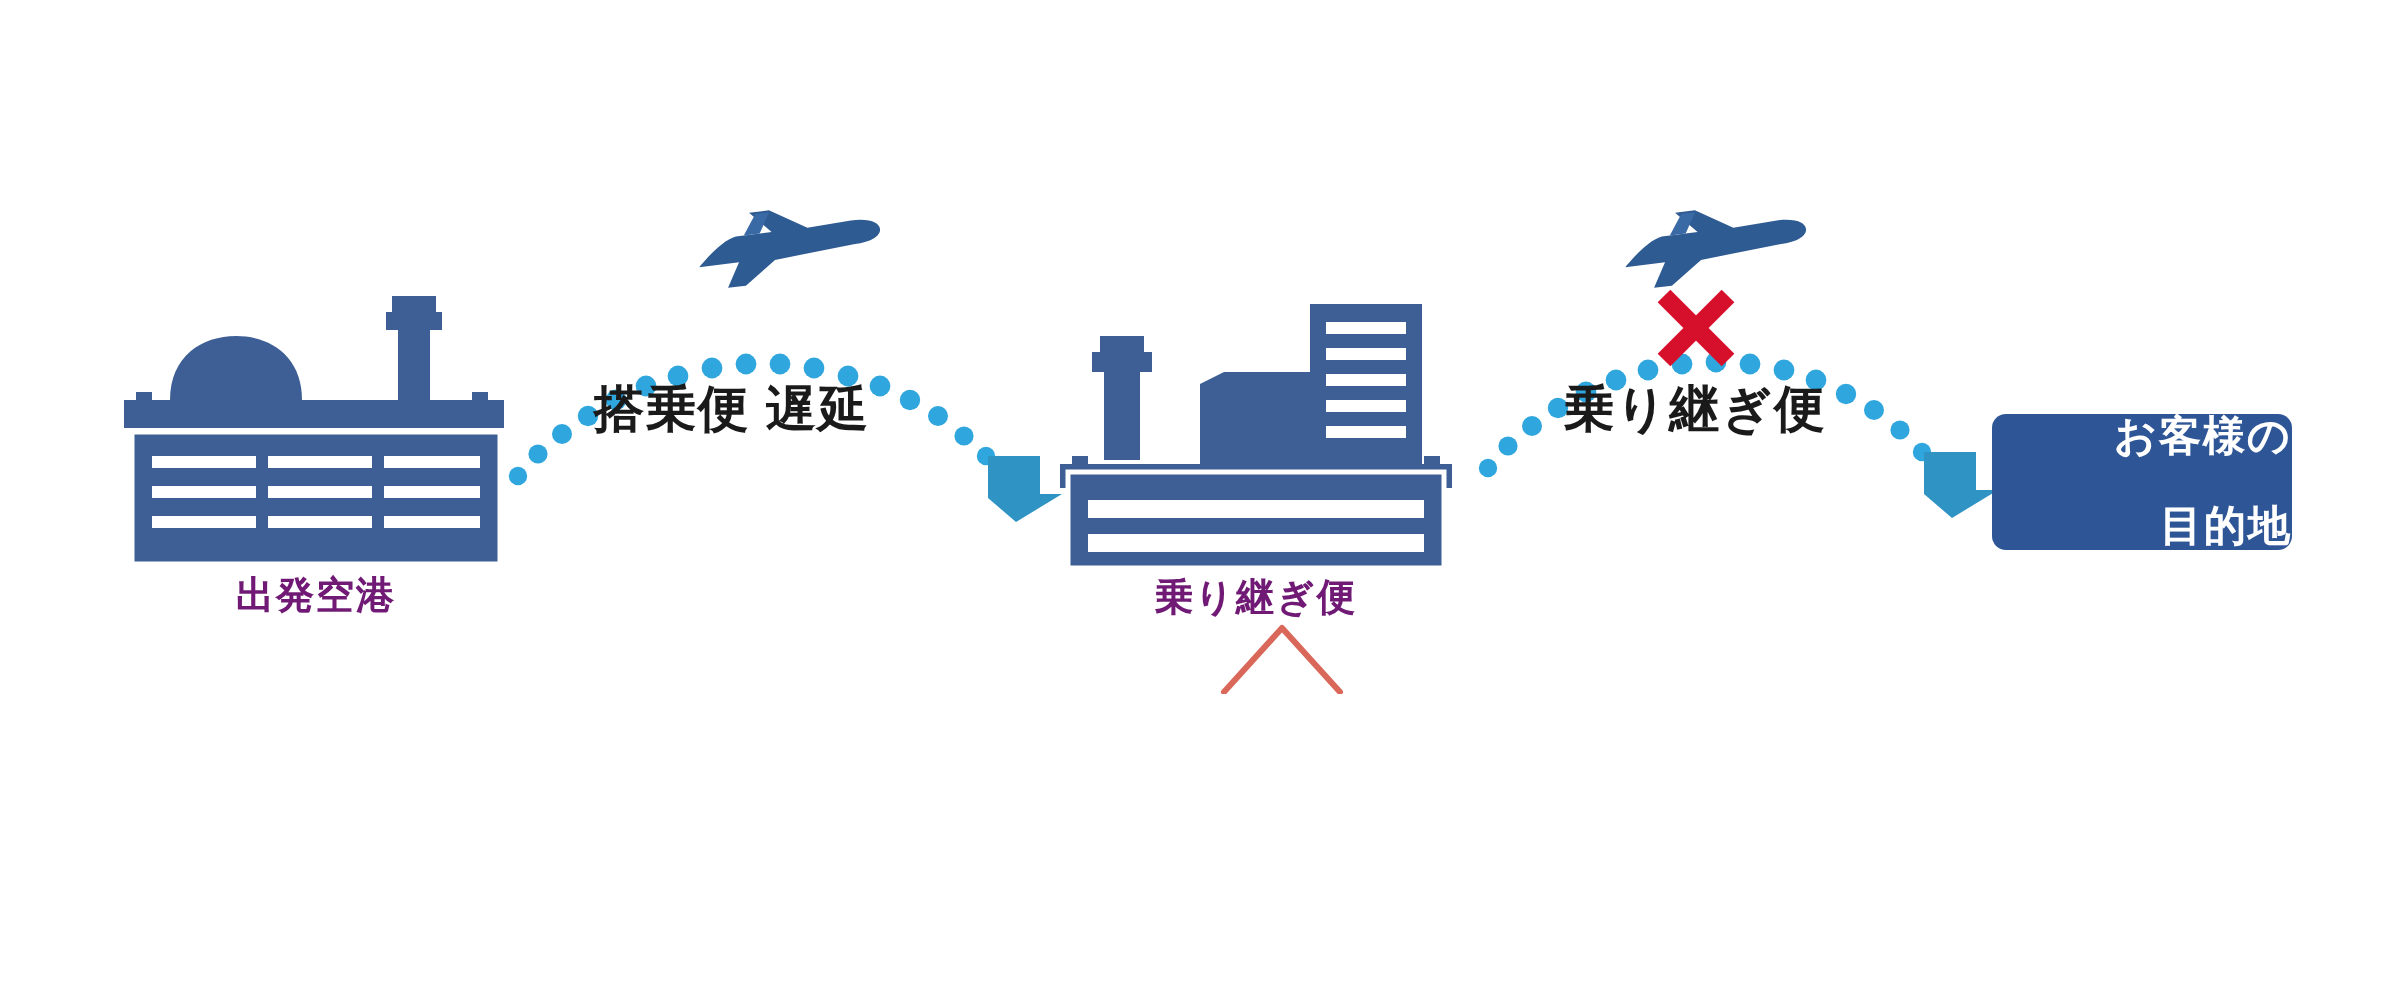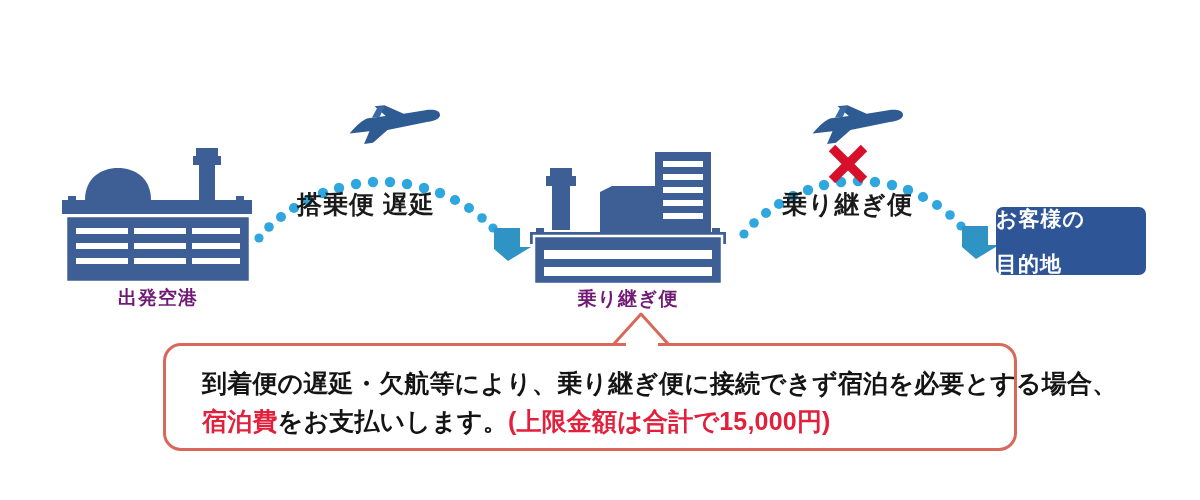--- a/index.html
+++ b/index.html
@@ -45,21 +45,21 @@
   #destination-box {
     position: absolute;
     left: 996px;
     top: 207px;
     width: 150px;
     height: 68px;
     background: #2e5596;
     border-radius: 7px;
     display: flex;
     flex-direction: column;
-    align-items: flex-start;
+    align-items: flex-end;
     justify-content: center;
     color: #ffffff;
     font-size: 21px;
     font-weight: bold;
     line-height: 1.22;
     letter-spacing: 1px;
     gap: 19px;
   }
 
   
@@ -265,24 +265,16 @@
 
   <div id="destination-box">
     <span>お客様の</span>
     <span>目的地</span>
   </div>
 
   <svg id="callout-tail" viewBox="0 0 74 36">
     <path d="M 8 35 L 37 3 L 66 35" fill="#ffffff" stroke="#d9685a" stroke-width="3" stroke-linejoin="round" stroke-linecap="round"></path>
   </svg>
 
-  <div id="callout">
-    <div id="callout-text">
-      <div>到着便の遅延・欠航等により、乗り継ぎ便に接続できず宿泊を必要とする場合、</div>
-      <div>
-        <span class="red">宿泊費</span><span>をお支払いします。</span><span class="red">(上限金額は合計で15,000円)</span>
-      </div>
-    </div>
-  </div>
 
   <div id="tail-mask"></div>
 
 </div>
 
 </body></html>

